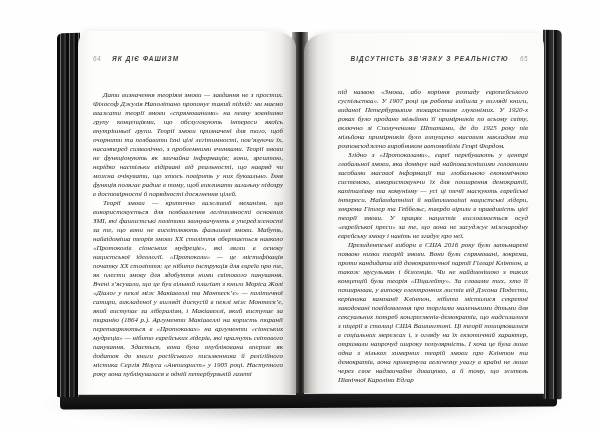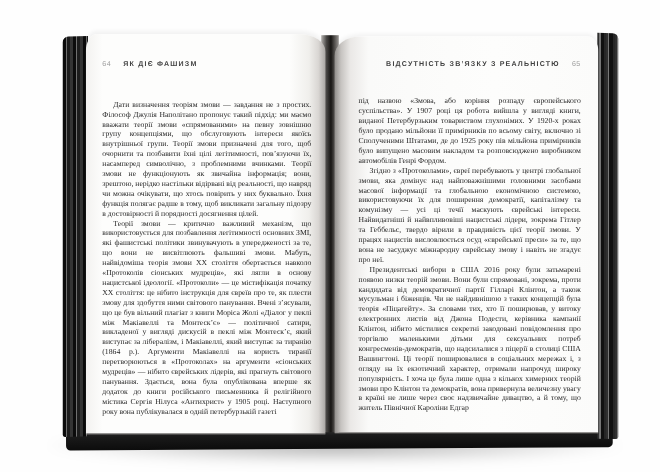--- a/index.html
+++ b/index.html
@@ -35,35 +35,36 @@
   }
   
   .spine {
     position:absolute; left:292px; top:32px; width:16px; height:361px;
     background:linear-gradient(90deg,#b8b5b2 0,#4a4846 30%,#171513 55%,#6d6a67 85%,#9b9895 100%);
     z-index:1;
   }
   .page {
     position:absolute; z-index:2; overflow:hidden;
     box-shadow:0 -2px 4px rgba(0,0,0,0.05);
+    font-style:italic;
   }
   .page-left {
     left:78px; top:31px; width:218px; height:363px;
     background:linear-gradient(90deg,#f3f2f0 0,#fdfdfc 7%,#fdfdfc 85%,#f0efec 93%,#d9d6d3 97%,#a8a5a2 100%);
     border-radius:10px 24px 0 0 / 16px 16px 0 0;
     border-bottom:1px solid #cfccc9;
   }
   .page-right {
     left:304px; top:33px; width:240px; height:360px;
     background:linear-gradient(90deg,#8e8b88 0,#c6c3c0 2.5%,#eae8e6 6%,#fafaf9 13%,#fdfdfc 60%,#fbfbfa 100%);
     border-radius:24px 10px 0 0 / 18px 14px 0 0;
     border-bottom:1px solid #cfccc9;
   }
   .page-inner-left  { padding:24px 13px 0 15px; }
-  .page-inner-right { padding:22px 16px 0 22px; }
+  .page-inner-right { padding:22px 16px 0 34px; }
 
   .page-header {
     display:flex; align-items:baseline; gap:11px;
     font-family:"Liberation Sans", sans-serif;
     font-size:6.4px; font-weight:bold; letter-spacing:1.1px;
     color:#424242; white-space:nowrap;
   }
   .left-head  { margin-bottom:29px; }
   .right-head { margin-bottom:26px; justify-content:flex-end; }
   .pagenum { font-weight:normal; color:#9a9a9a; letter-spacing:0.5px; }

